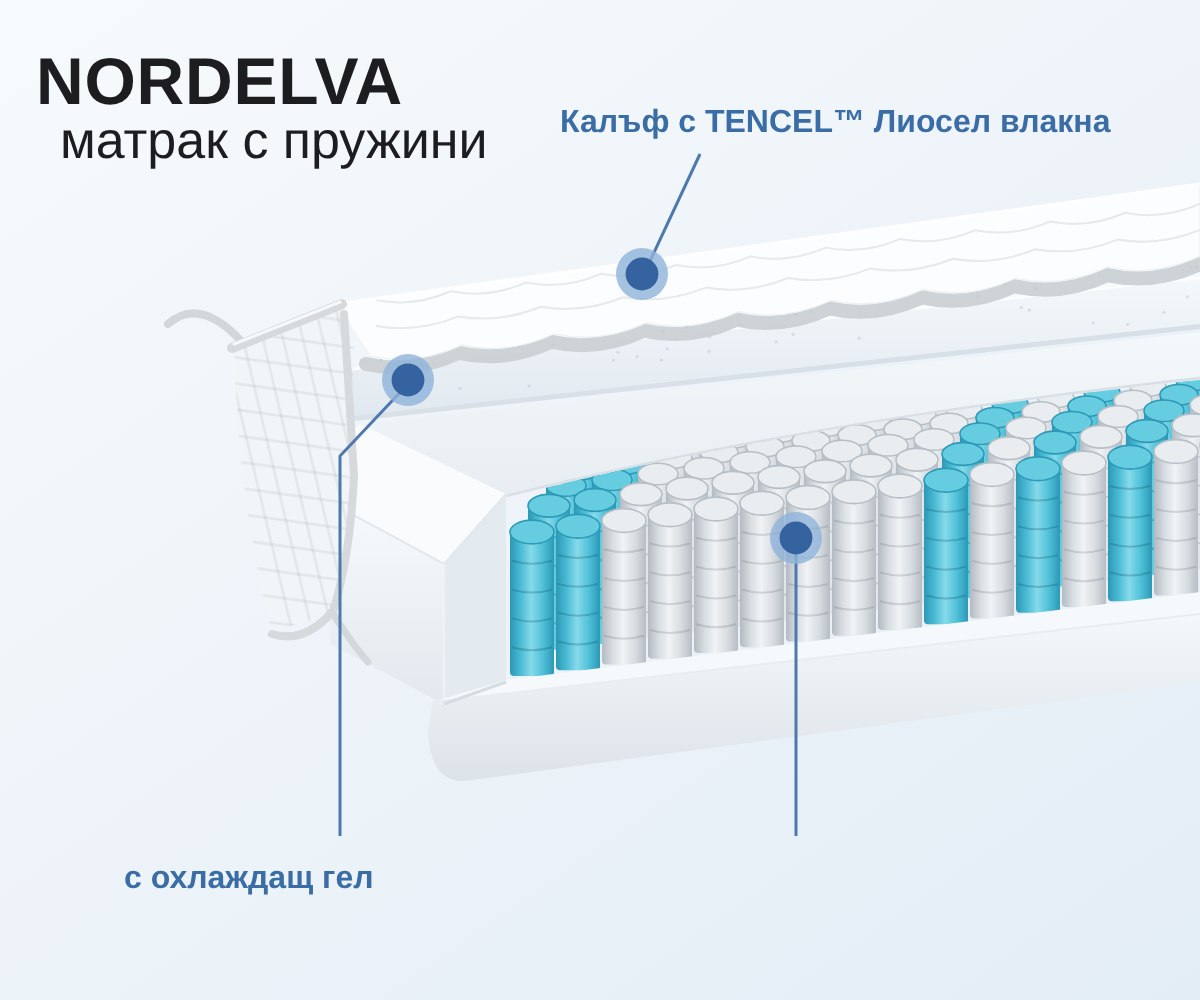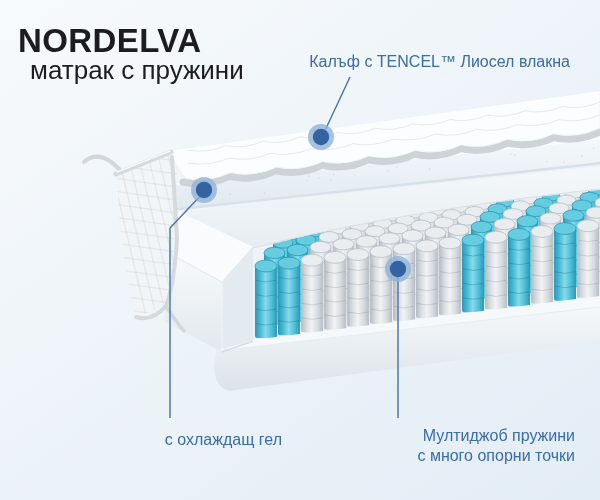--- a/index.html
+++ b/index.html
@@ -9,22 +9,22 @@
   html,body{margin:0;padding:0;background:#fff;}
   .stage{
     position:relative;width:600px;height:500px;overflow:hidden;
     background:linear-gradient(145deg,var(--bg1) 0%,#eef4f9 45%,var(--bg2) 100%);
     font-family:"Liberation Sans","DejaVu Sans",sans-serif;
   }
   .stage svg{position:absolute;left:0;top:0;}
   .brand-title{position:absolute;left:18px;top:22px;font-size:33px;font-weight:700;
     color:var(--title);letter-spacing:.4px;}
   .brand-subtitle{position:absolute;left:30px;top:55px;font-size:26px;color:var(--title);}
-  .callout-label{position:absolute;color:var(--accent);font-weight:400;font-size:16px;
-    text-align:right;line-height:20px;}
+  .callout-label{position:absolute;color:var(--accent);font-weight:700;font-size:16px;
+    text-align:left;line-height:20px;}
   #label-cover{left:280px;top:52px;width:290px;}
   #label-foam{left:62px;top:430px;width:220px;}
   #label-springs{left:355px;top:426px;width:220px;}
   #scene .callout-line{stroke:var(--line);stroke-width:1.5;fill:none;}
   #scene .dot-ring{fill:var(--ring);opacity:.8;}
   #scene .dot-core{fill:var(--dotfill);}
 </style>
 </head>
 <body>
 
@@ -902,18 +902,14 @@
 
   <div class="brand-title">NORDELVA</div>
   <div class="brand-subtitle">матрак с пружини</div>
 
   <div class="callout-label" id="label-cover">Калъф с TENCEL™ Лиосел влакна</div>
 
   <div class="callout-label" id="label-foam">
     <div>с охлаждащ гел</div>
   </div>
 
-  <div class="callout-label" id="label-springs">
-    <div>Мултиджоб пружини</div>
-    <div>с много опорни точки</div>
-  </div>
 
 </div>
 
 </body></html>

